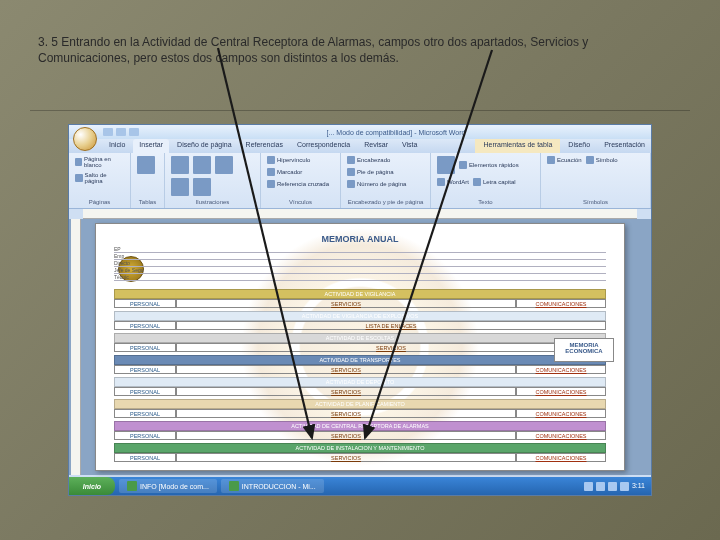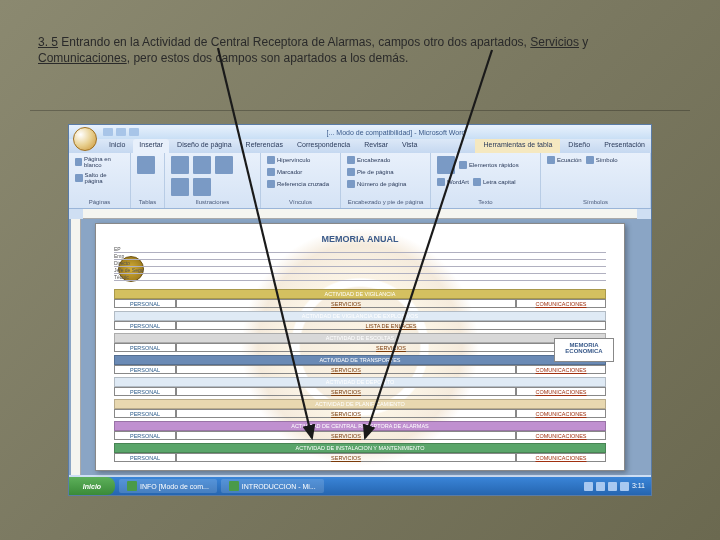--- a/index.html
+++ b/index.html
@@ -13,21 +13,21 @@
 }
 .slide-text {
   position: absolute;
   top: 34px;
   left: 38px;
   right: 38px;
   font-size: 12px;
   color: #2a2a2a;
   line-height: 1.35;
 }
-.slide-text .underline { text-decoration: underline; }
+.slide-text .underline { }
 .hr {
   position: absolute;
   top: 110px;
   left: 30px;
   right: 30px;
   height: 1px;
   background: rgba(0,0,0,0.25);
 }
 .word-window {
   position: absolute;
@@ -219,21 +219,21 @@
   top:40px; left:0;
   width:720px; height:460px;
   pointer-events:none;
   z-index:10;
 }
 </style>
 </head>
 <body>
 
 <div class="slide-text">
-  <span class="underline">3. 5</span><span> Entrando en la Actividad de Central Receptora de Alarmas, campos otro dos apartados, </span><span class="underline">Servicios</span><span> y </span><span class="underline">Comunicaciones</span><span>, pero estos dos campos son apartados a los demás.</span>
+  <span class="underline">3. 5</span><span> Entrando en la Actividad de Central Receptora de Alarmas, campos otro dos apartados, </span><span class="underline">Servicios</span><span> y </span><span class="underline">Comunicaciones</span><span>, pero estos dos campos son distintos a los demás.</span>
 </div>
 <div class="hr"></div>
 
 <div class="word-window">
   <div class="office-btn"></div>
   <div class="title-bar">
     <div class="qat">
         <span></span>
         <span></span>
         <span></span>

